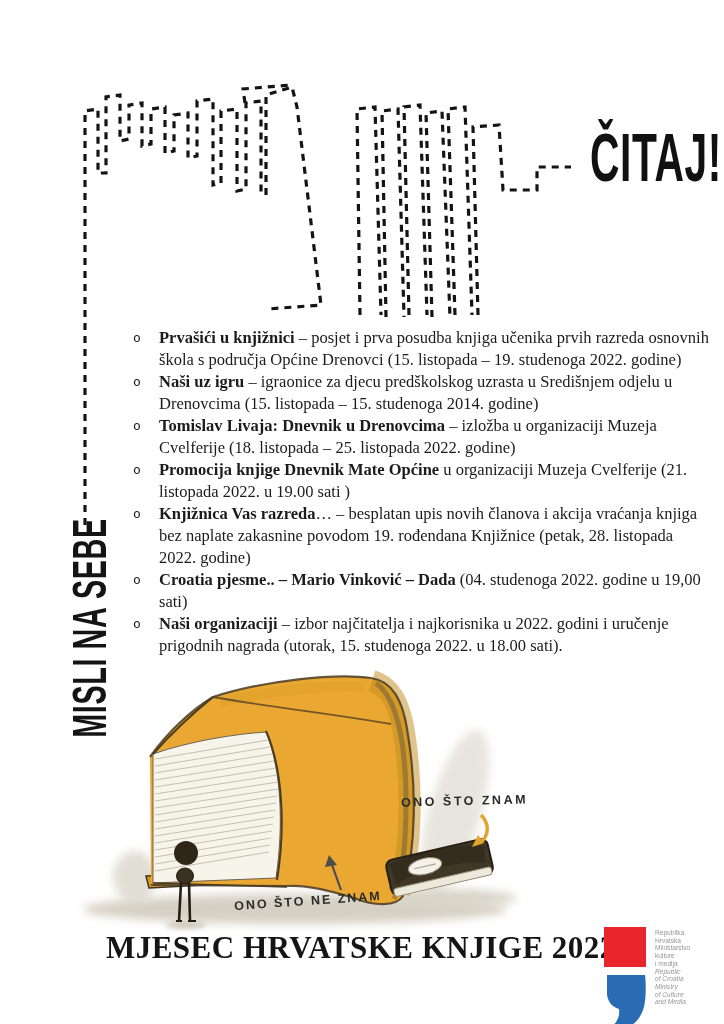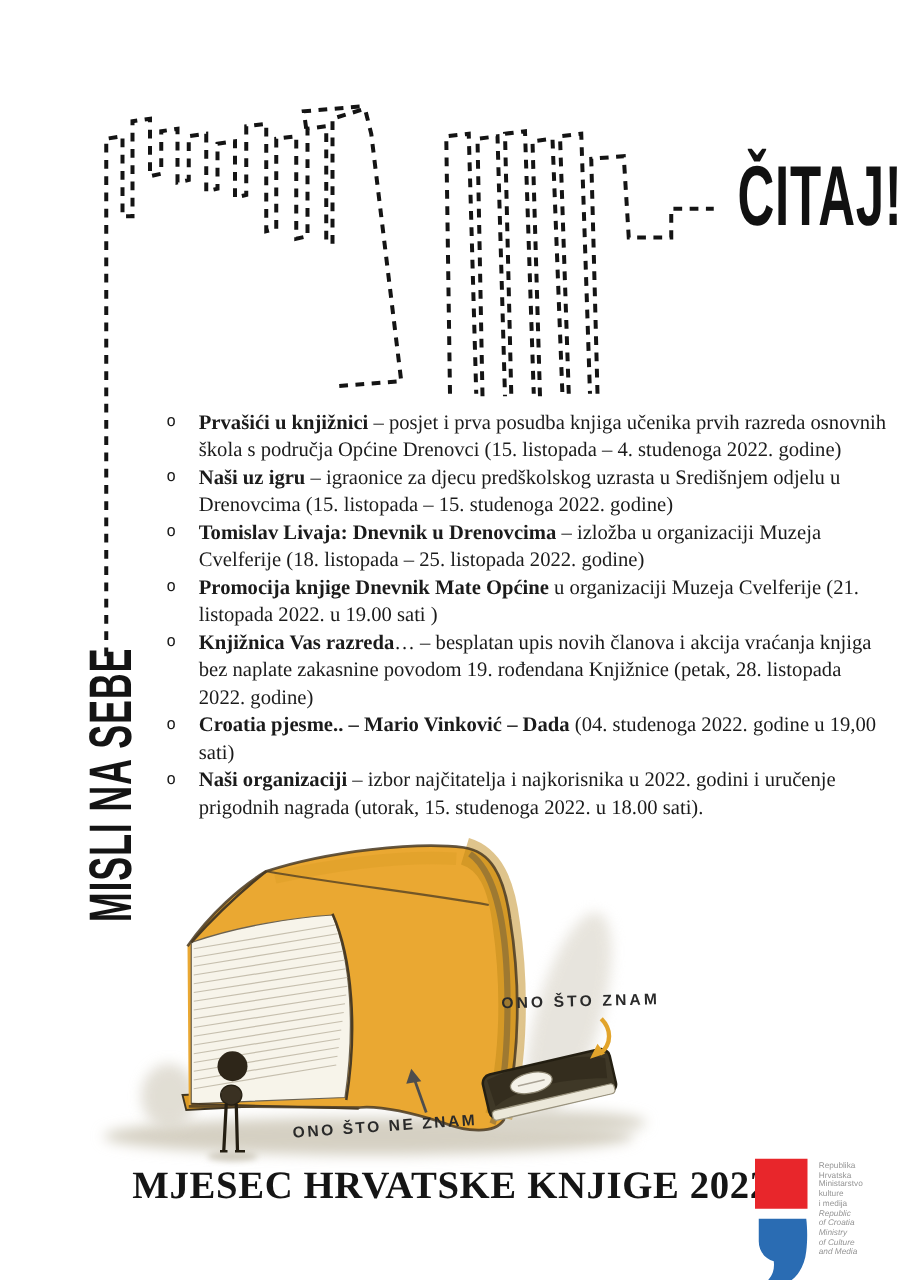--- a/index.html
+++ b/index.html
@@ -131,24 +131,24 @@
   </svg>
 
   <div class="citaj">ČITAJ!</div>
 
   <div class="misli">
     <span class="misli-inner">MISLI NA SEBE</span>
   </div>
 
   <ul class="events">
     <li>
-      <span class="bullet">o</span><span class="evt-title">Prvašići u knjižnici</span><span> – posjet i prva posudba knjiga učenika prvih razreda osnovnih škola s područja Općine Drenovci (15. listopada  – 4. studenoga 2022. godine)</span>
+      <span class="bullet">o</span><span class="evt-title">Prvašići u knjižnici</span><span> – posjet i prva posudba knjiga učenika prvih razreda osnovnih škola s područja Općine Drenovci (15. listopada  – 19. studenoga 2022. godine)</span>
     </li>
     <li>
-      <span class="bullet">o</span><span class="evt-title">Naši uz igru</span><span> – igraonice za djecu predškolskog uzrasta u Središnjem odjelu u Drenovcima (15. listopada – 15. studenoga 2022. godine)</span>
+      <span class="bullet">o</span><span class="evt-title">Naši uz igru</span><span> – igraonice za djecu predškolskog uzrasta u Središnjem odjelu u Drenovcima (15. listopada – 15. studenoga 2014. godine)</span>
     </li>
     <li>
       <span class="bullet">o</span><span class="evt-title">Tomislav Livaja: Dnevnik u Drenovcima</span><span> – izložba u organizaciji Muzeja Cvelferije (18. listopada – 25. listopada 2022. godine)</span>
     </li>
     <li>
       <span class="bullet">o</span><span class="evt-title">Promocija knjige Dnevnik Mate Općine</span><span> u organizaciji Muzeja Cvelferije (21. listopada 2022. u 19.00 sati )</span>
     </li>
     <li>
       <span class="bullet">o</span><span class="evt-title">Knjižnica Vas razreda</span><span>… – besplatan upis novih članova i akcija vraćanja knjiga bez naplate zakasnine povodom 19. rođendana Knjižnice (petak, 28. listopada 2022. godine)</span>
     </li>

